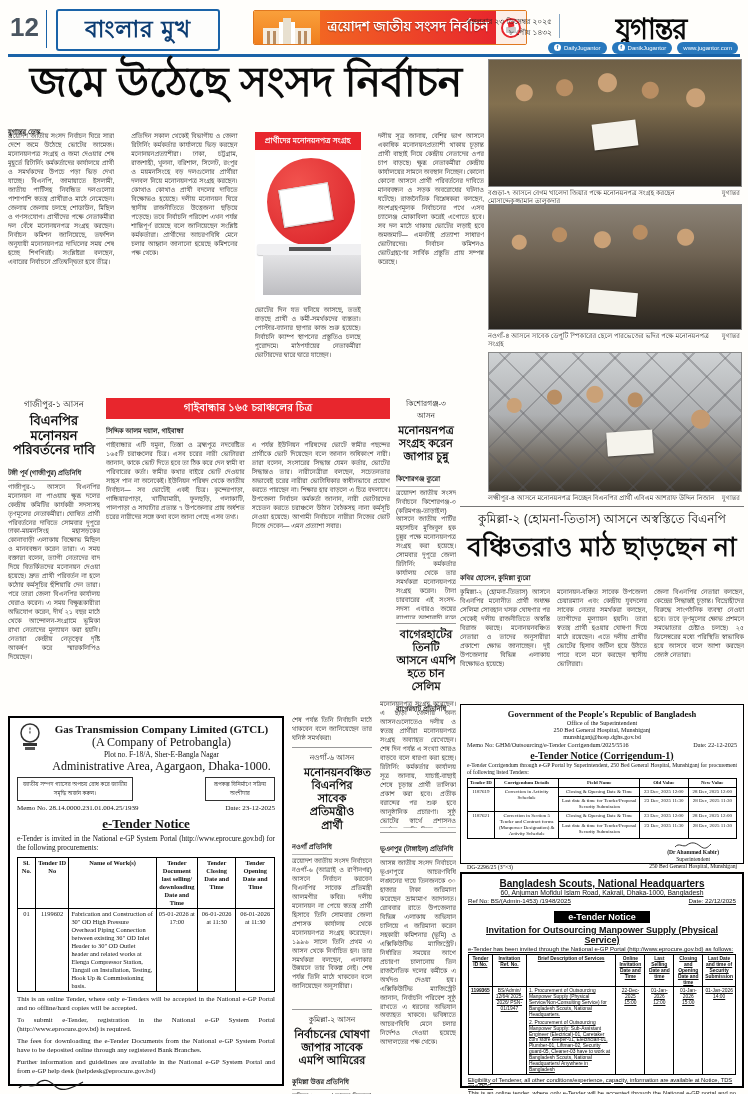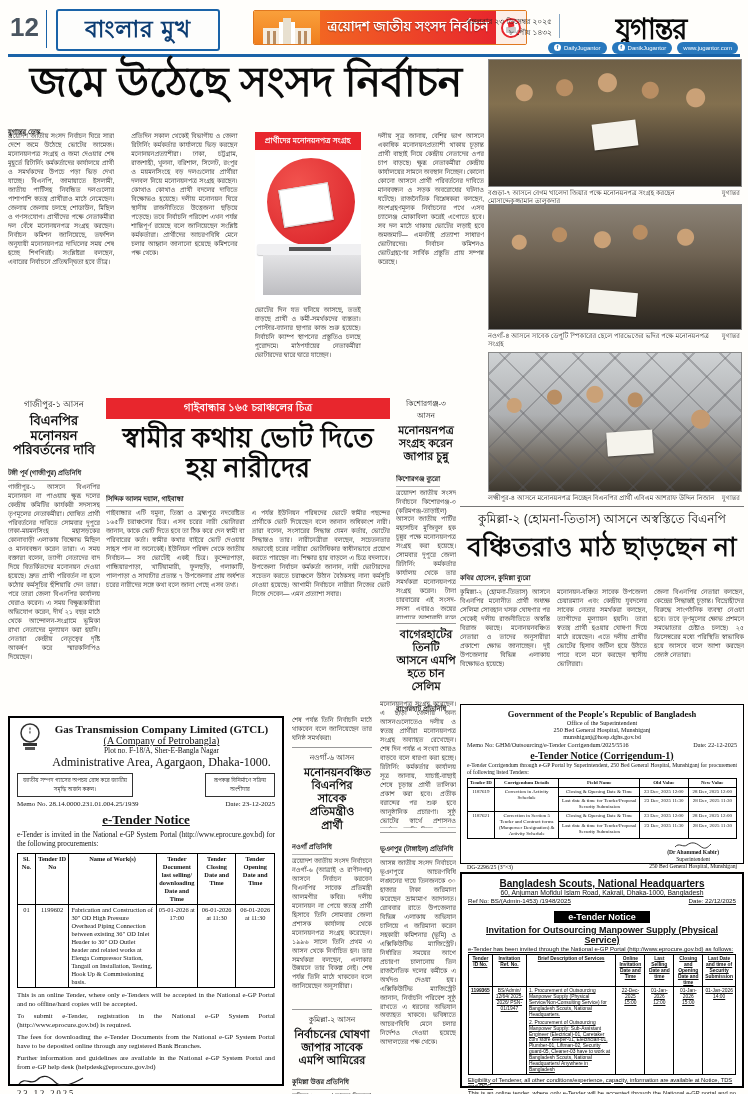--- a/index.html
+++ b/index.html
@@ -171,21 +171,20 @@
 
   <div class="abs clip" style="left:8px;top:398px;width:92px;height:314px;">
     <div class="kicker">গাজীপুর-১ আসন</div>
     <div class="headline ctr" style="font-size:13px;margin:2px 0 3px;">বিএনপির মনোনয়ন পরিবর্তনের দাবি</div>
     <span class="byline">টঙ্গী পূর্ব (গাজীপুর) প্রতিনিধি</span>
     <div class="body-txt">গাজীপুর-১ আসনে বিএনপির মনোনয়ন না পাওয়ায় ক্ষুব্ধ দলের কেন্দ্রীয় কমিটির কার্যকরী সদস্যসহ তৃণমূলের নেতাকর্মীরা। ঘোষিত প্রার্থী পরিবর্তনের দাবিতে সোমবার দুপুরে ঢাকা-ময়মনসিংহ মহাসড়কের কোনাবাড়ী এলাকায় বিক্ষোভ মিছিল ও মানববন্ধন করেন তারা। এ সময় বক্তারা বলেন, ত্যাগী নেতাদের বাদ দিয়ে বিতর্কিতদের মনোনয়ন দেওয়া হয়েছে। দ্রুত প্রার্থী পরিবর্তন না হলে কঠোর কর্মসূচির হুঁশিয়ারি দেন তারা। পরে তারা জেলা বিএনপির কার্যালয় ঘেরাও করেন। এ সময় বিক্ষুব্ধকারীরা অভিযোগ করেন, দীর্ঘ ২১ বছর মাঠে থেকে আন্দোলন-সংগ্রামে ভূমিকা রাখা নেতাদের মূল্যায়ন করা হয়নি। নেতারা কেন্দ্রীয় নেতৃত্বের দৃষ্টি আকর্ষণ করে স্মারকলিপিও দিয়েছেন।</div>
   </div>
 
   <div class="abs clip" style="left:106px;top:398px;width:284px;height:314px;">
     <div class="red-kicker" style="font-size:10.5px;padding:2px 0;">গাইবান্ধার ১৬৫ চরাঞ্চলের চিত্র</div>
-    <div class="headline ctr" style="font-size:27px;margin:4px 0 4px;">স্বামীর কথায় ভোট দিতে হয় নারীদের</div>
     <span class="byline">সিদ্দিক আলম দয়াল, গাইবান্ধা</span>
     <div style="display:flex;gap:7px;height:212px;">
       <div class="body-txt clip" style="flex:1;">গাইবান্ধার এটি যমুনা, তিস্তা ও ব্রহ্মপুত্র নদবেষ্টিত ১৬৫টি চরাঞ্চলের চিত্র। এসব চরের নারী ভোটাররা জানান, কাকে ভোট দিতে হবে তা ঠিক করে দেন স্বামী বা পরিবারের কর্তা। স্বামীর কথার বাইরে ভোট দেওয়ার সাহস পান না অনেকেই। ইউনিয়ন পরিষদ থেকে জাতীয় নির্বাচন— সব ভোটেই একই চিত্র। কুন্দেরপাড়া, গান্ধিয়ারপাড়া, খাটিয়ামারী, ফুলছড়ি, গলাকাটি, পালপাড়া ও সাঘাটার প্রত্যন্ত ৭ উপজেলার প্রায় অর্ধশত চরের নারীদের সঙ্গে কথা বলে জানা গেছে এসব তথ্য।</div>
       <div class="body-txt clip" style="flex:1;">এ পর্যন্ত ইউনিয়ন পরিষদের ভোটে স্বামীর পছন্দের প্রার্থীকে ভোট দিয়েছেন বলে জানান অধিকাংশ নারী। তারা বলেন, সংসারের সিদ্ধান্ত যেমন কর্তার, ভোটের সিদ্ধান্তও তার। নারীনেত্রীরা বলছেন, সচেতনতার অভাবেই চরের নারীরা ভোটাধিকার স্বাধীনভাবে প্রয়োগ করতে পারছেন না। শিক্ষার হার বাড়লে এ চিত্র বদলাবে। উপজেলা নির্বাচন কর্মকর্তা জানান, নারী ভোটারদের সচেতন করতে চরাঞ্চলে উঠান বৈঠকসহ নানা কর্মসূচি নেওয়া হয়েছে। আগামী নির্বাচনে নারীরা নিজের ভোট নিজে দেবেন— এমন প্রত্যাশা সবার।</div>
     </div>
   </div>
 
   <div class="abs clip" style="left:396px;top:398px;width:60px;height:314px;">
     <div>
       <div class="kicker" style="font-size:7.5px;">কিশোরগঞ্জ-৩ আসন</div>
@@ -217,21 +216,21 @@
       <div style="flex:0 0 auto;">
         <svg width="26" height="30" viewBox="0 0 26 30">
             <circle cx="13" cy="10" r="9" fill="none" stroke="#333" stroke-width="1.5"></circle>
             <path d="M13 4c2 3-2 4 0 7 2-3-2-4 0-7z" fill="#333"></path>
             <rect x="6" y="20" width="14" height="3" fill="#333"></rect>
             <rect x="8" y="24" width="10" height="3" fill="#555"></rect>
           </svg>
       </div>
       <div style="flex:1;text-align:center;">
         <div style="font-size:11px;font-weight:700;">Gas Transmission Company Limited (GTCL)</div>
-        <div style="font-size:10px;text-decoration:underline;">(A Company of Petrobangla)</div>
+        <div style="font-size:12px;">(A Company of Petrobangla)</div>
         <div style="font-size:7.5px;">Plot no. F-18/A, Sher-E-Bangla Nagar</div>
         <div style="font-size:12px;">Administrative Area, Agargaon, Dhaka-1000.</div>
       </div>
     </div>
     <div style="display:flex;justify-content:space-between;margin-top:3px;align-items:flex-start;">
       <div style="border:1px solid #333;font-size:5.6px;padding:2px 3px;width:108px;text-align:center;font-family:'Liberation Sans',sans-serif;">জাতীয় সম্পদ গ্যাসের অপচয় রোধ করে জাতীয় সমৃদ্ধি অর্জন করুন।</div>
       <div style="border:1px solid #333;font-size:5.6px;padding:2px 3px;width:62px;text-align:center;font-family:'Liberation Sans',sans-serif;">রূপকল্প বিনির্মাণে সক্রিয় অংশীদার</div>
     </div>
     <div style="display:flex;justify-content:space-between;font-size:7px;margin-top:3px;">
       <span>Memo No. 28.14.0000.231.01.004.25/1939</span>

